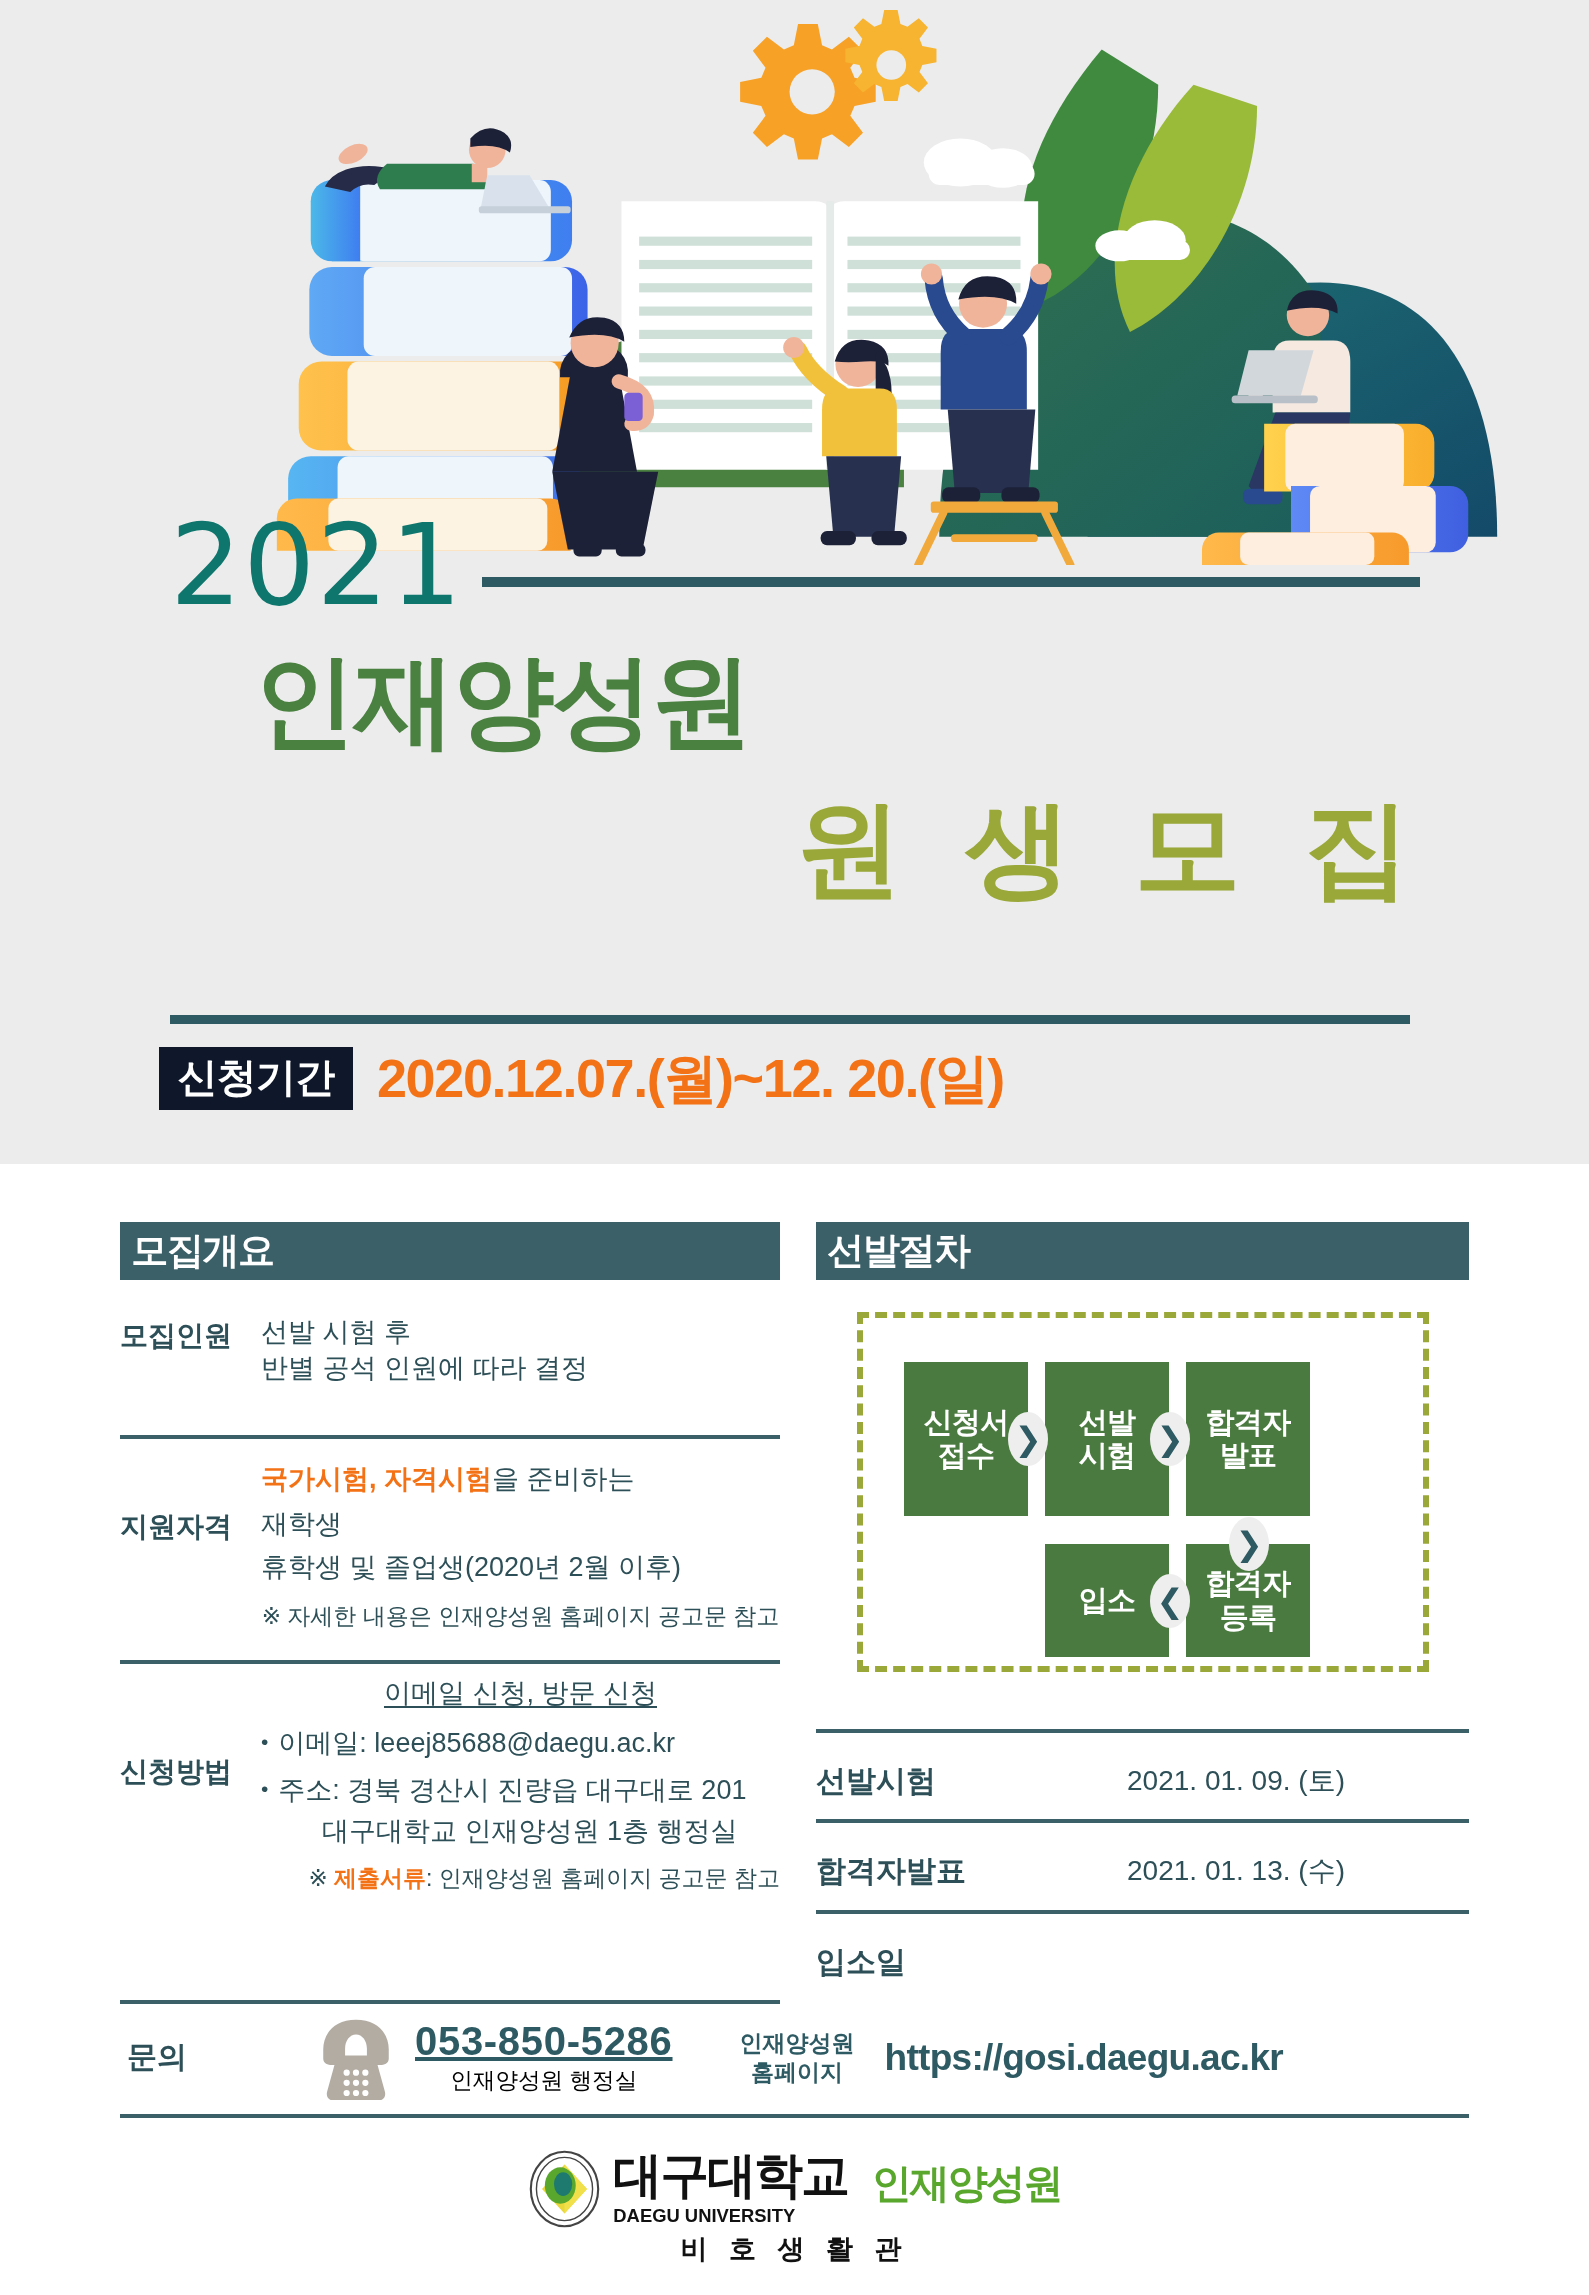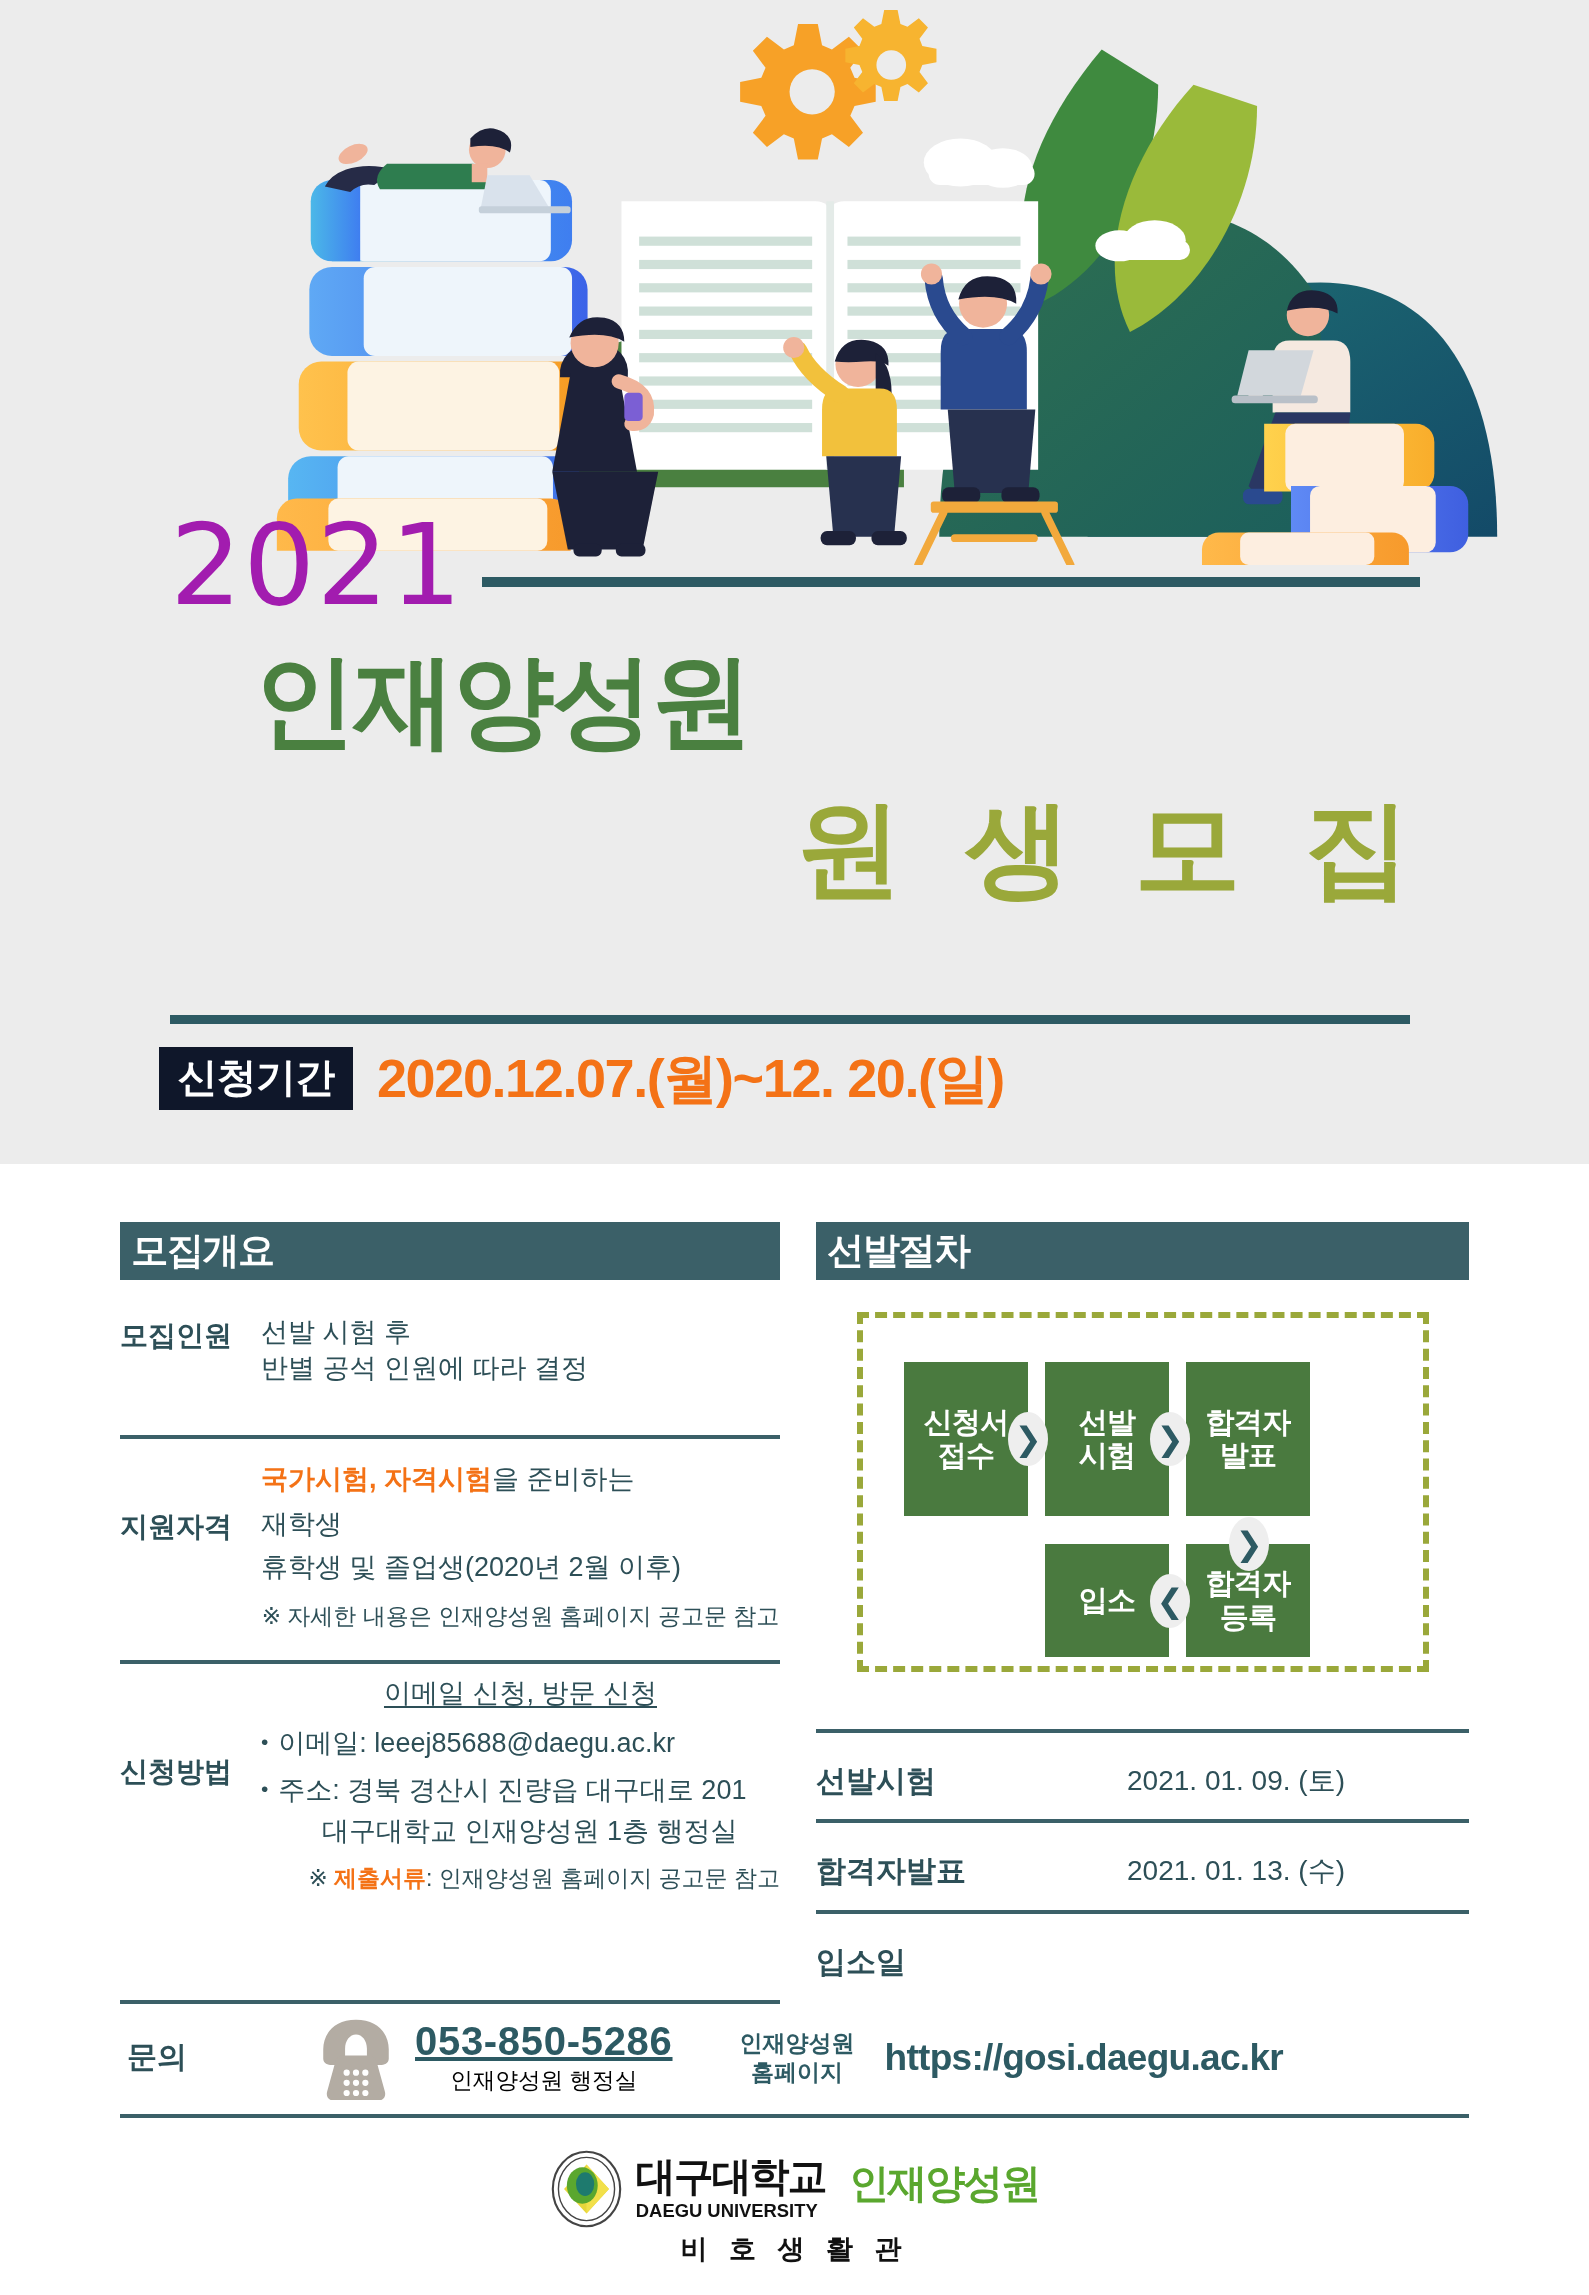--- a/index.html
+++ b/index.html
@@ -19,21 +19,21 @@
     overflow: hidden;
   }
   .illo { position: absolute; left: 0; top: 0; width: 1589px; height: 565px; }
 
   .year-row {
     position: absolute; left: 170px; top: 512px;
     width: 1250px; height: 106px;
     display: flex; align-items: center;
   }
   .year {
-    font-size: 113px; font-weight: 400; color: #a21caf;
+    font-size: 113px; font-weight: 400; color: #0f766e;
     letter-spacing: 1.4px; line-height: 1;
     font-family: "DejaVu Sans", sans-serif;
   }
   .year-rule {
     flex: 1; height: 10px; background: #2d5a63;
     margin-left: 18.4px; margin-top: 34px;
   }
 
   .line1 {
     position: absolute; left: 254px; top: 650px;
@@ -165,21 +165,21 @@
 
   
   .footer {
     position: absolute; left: 0; top: 2151px;
     width: 1589px; height: 127px;
   }
   .f-inner {
     display: flex; align-items: center; justify-content: center;
     gap: 12.7px; height: 76px;
   }
-  .f-uni { font-size: 40px; font-weight: 700; color: #111111; letter-spacing: -2.1px; line-height: 1; }
+  .f-uni { font-size: 49px; font-weight: 700; color: #111111; letter-spacing: -2.1px; line-height: 1; }
   .f-uni-en { font-size: 18.4px; font-weight: 700; color: #111111; letter-spacing: 0px; margin-top: 4.2px; }
   .f-green { font-size: 40px; font-weight: 700; color: #5aa72e; letter-spacing: -2.1px; line-height: 1; }
   .f-dorm {
     text-align: center; font-size: 27px; font-weight: 700;
     color: #111111; letter-spacing: 7px; margin-top: 4.2px;
   }
 </style>
 </head>
 <body>
 

